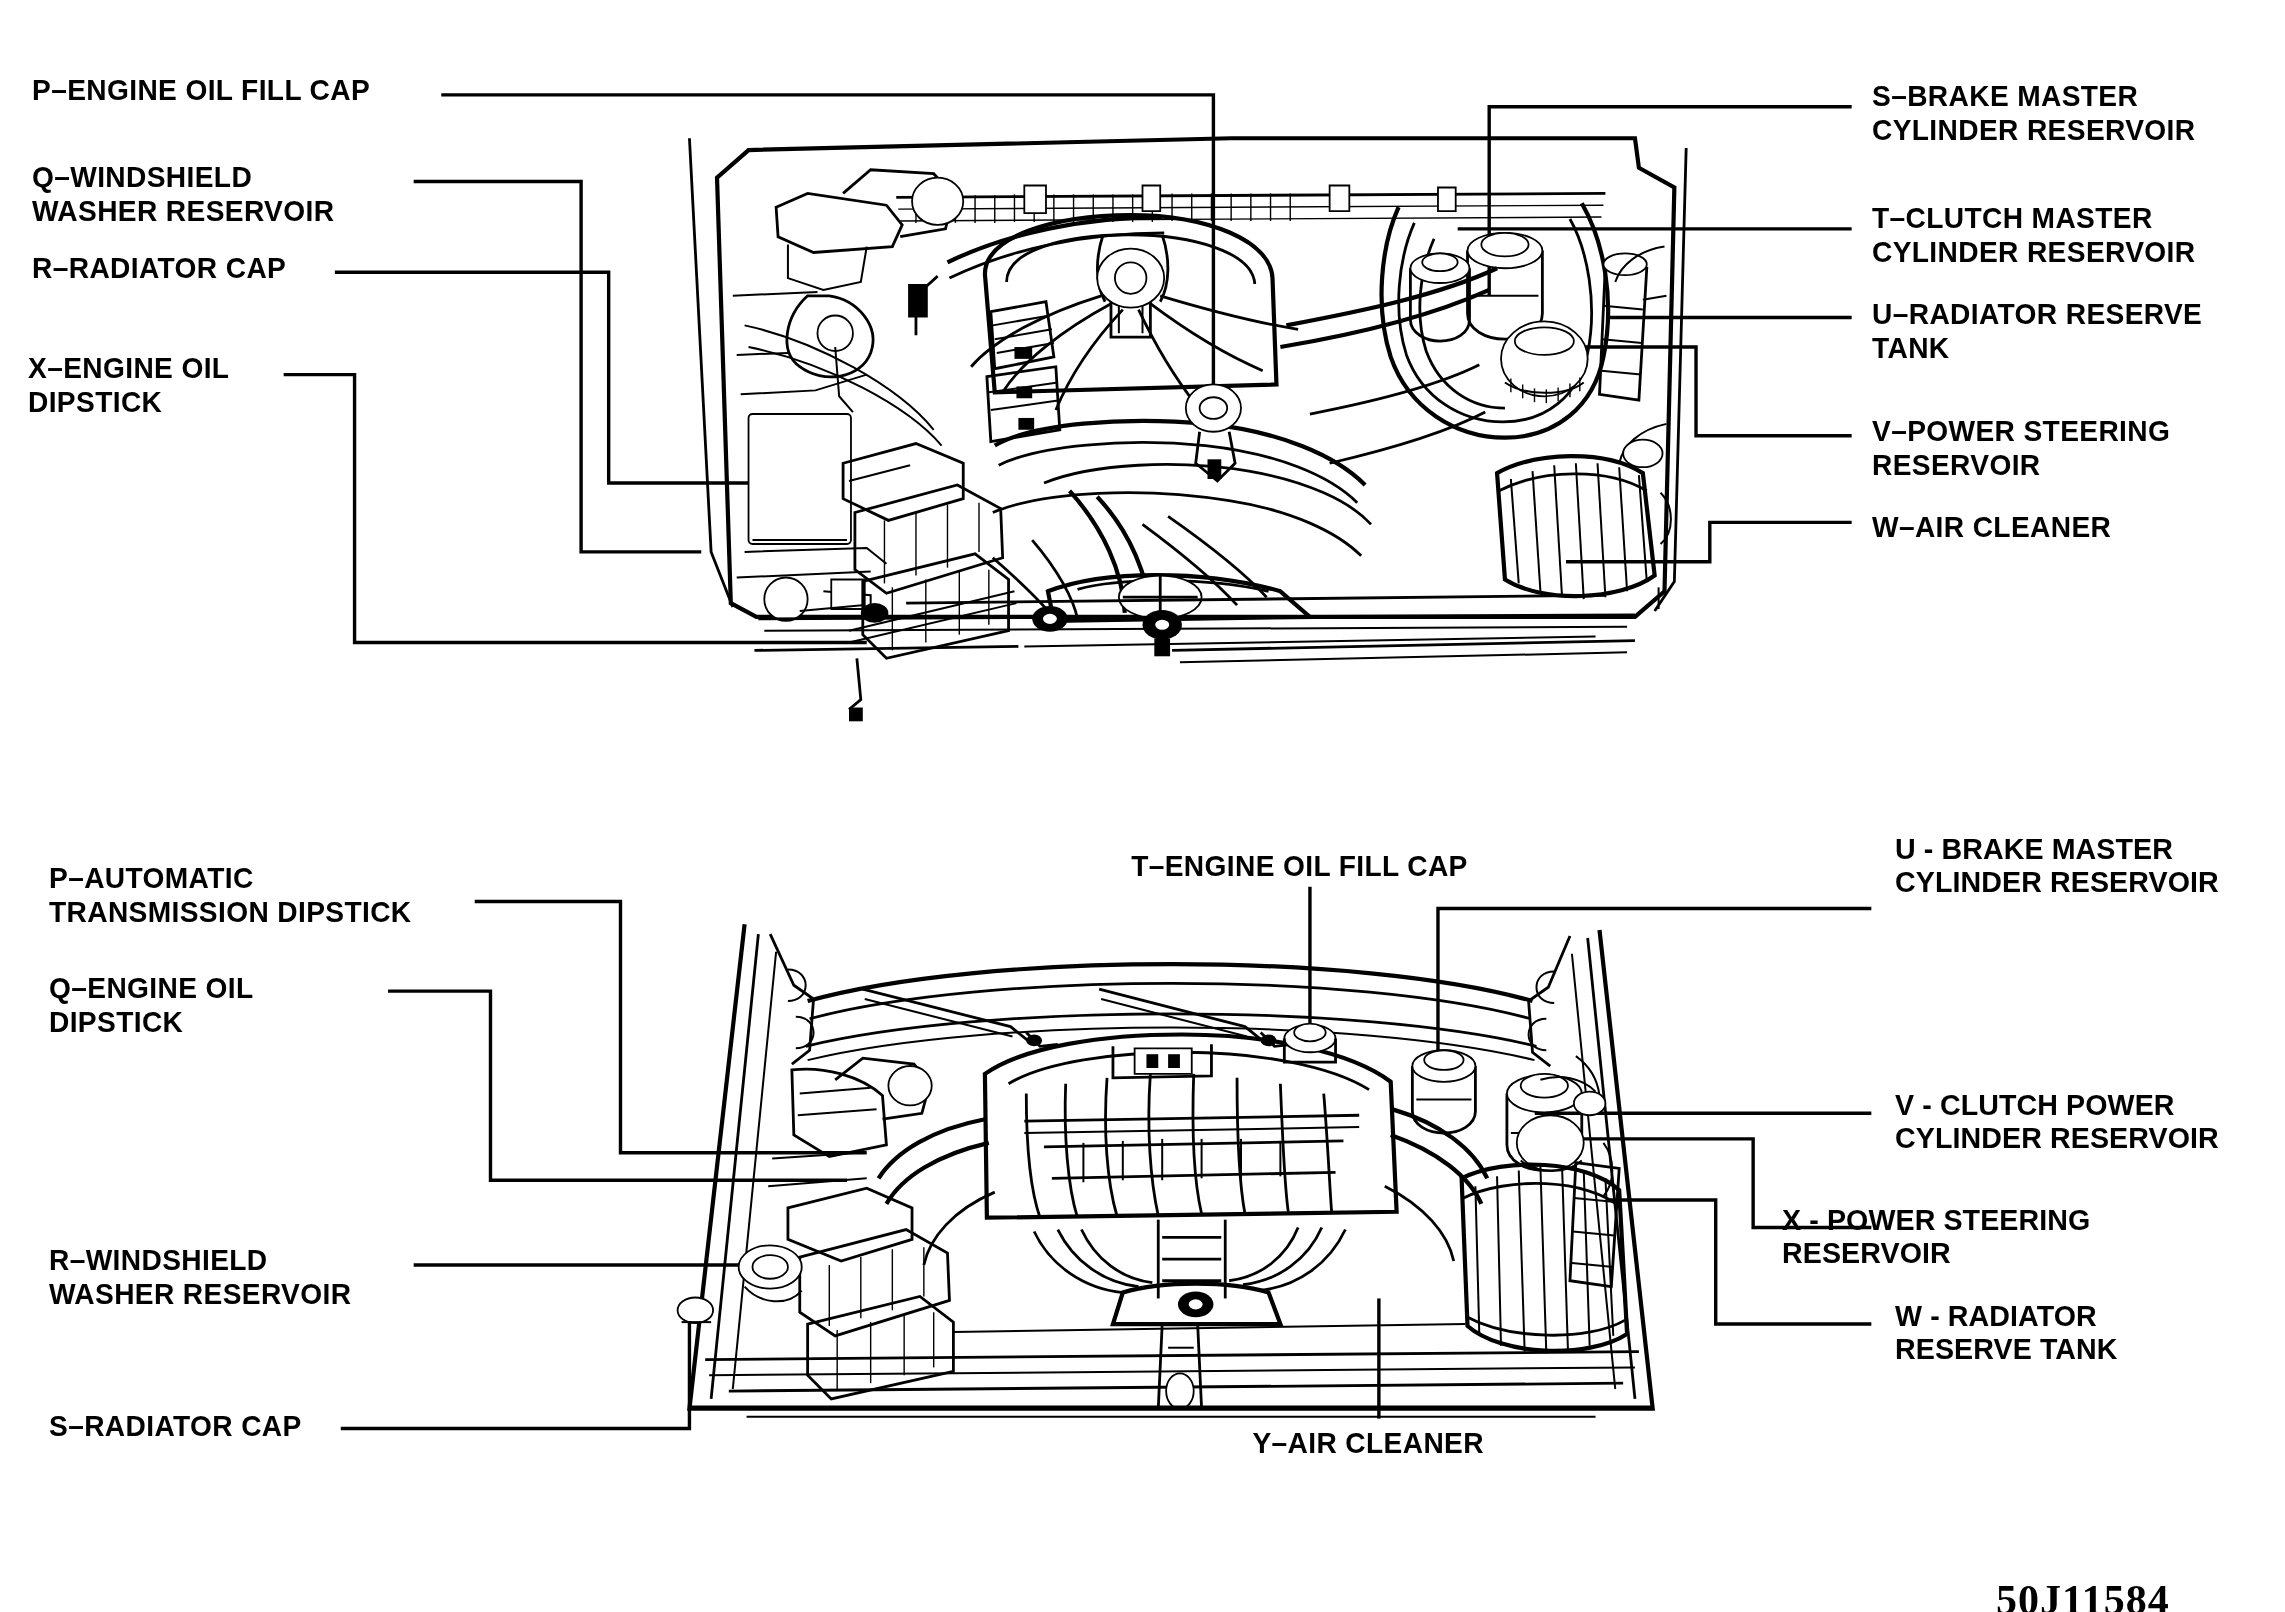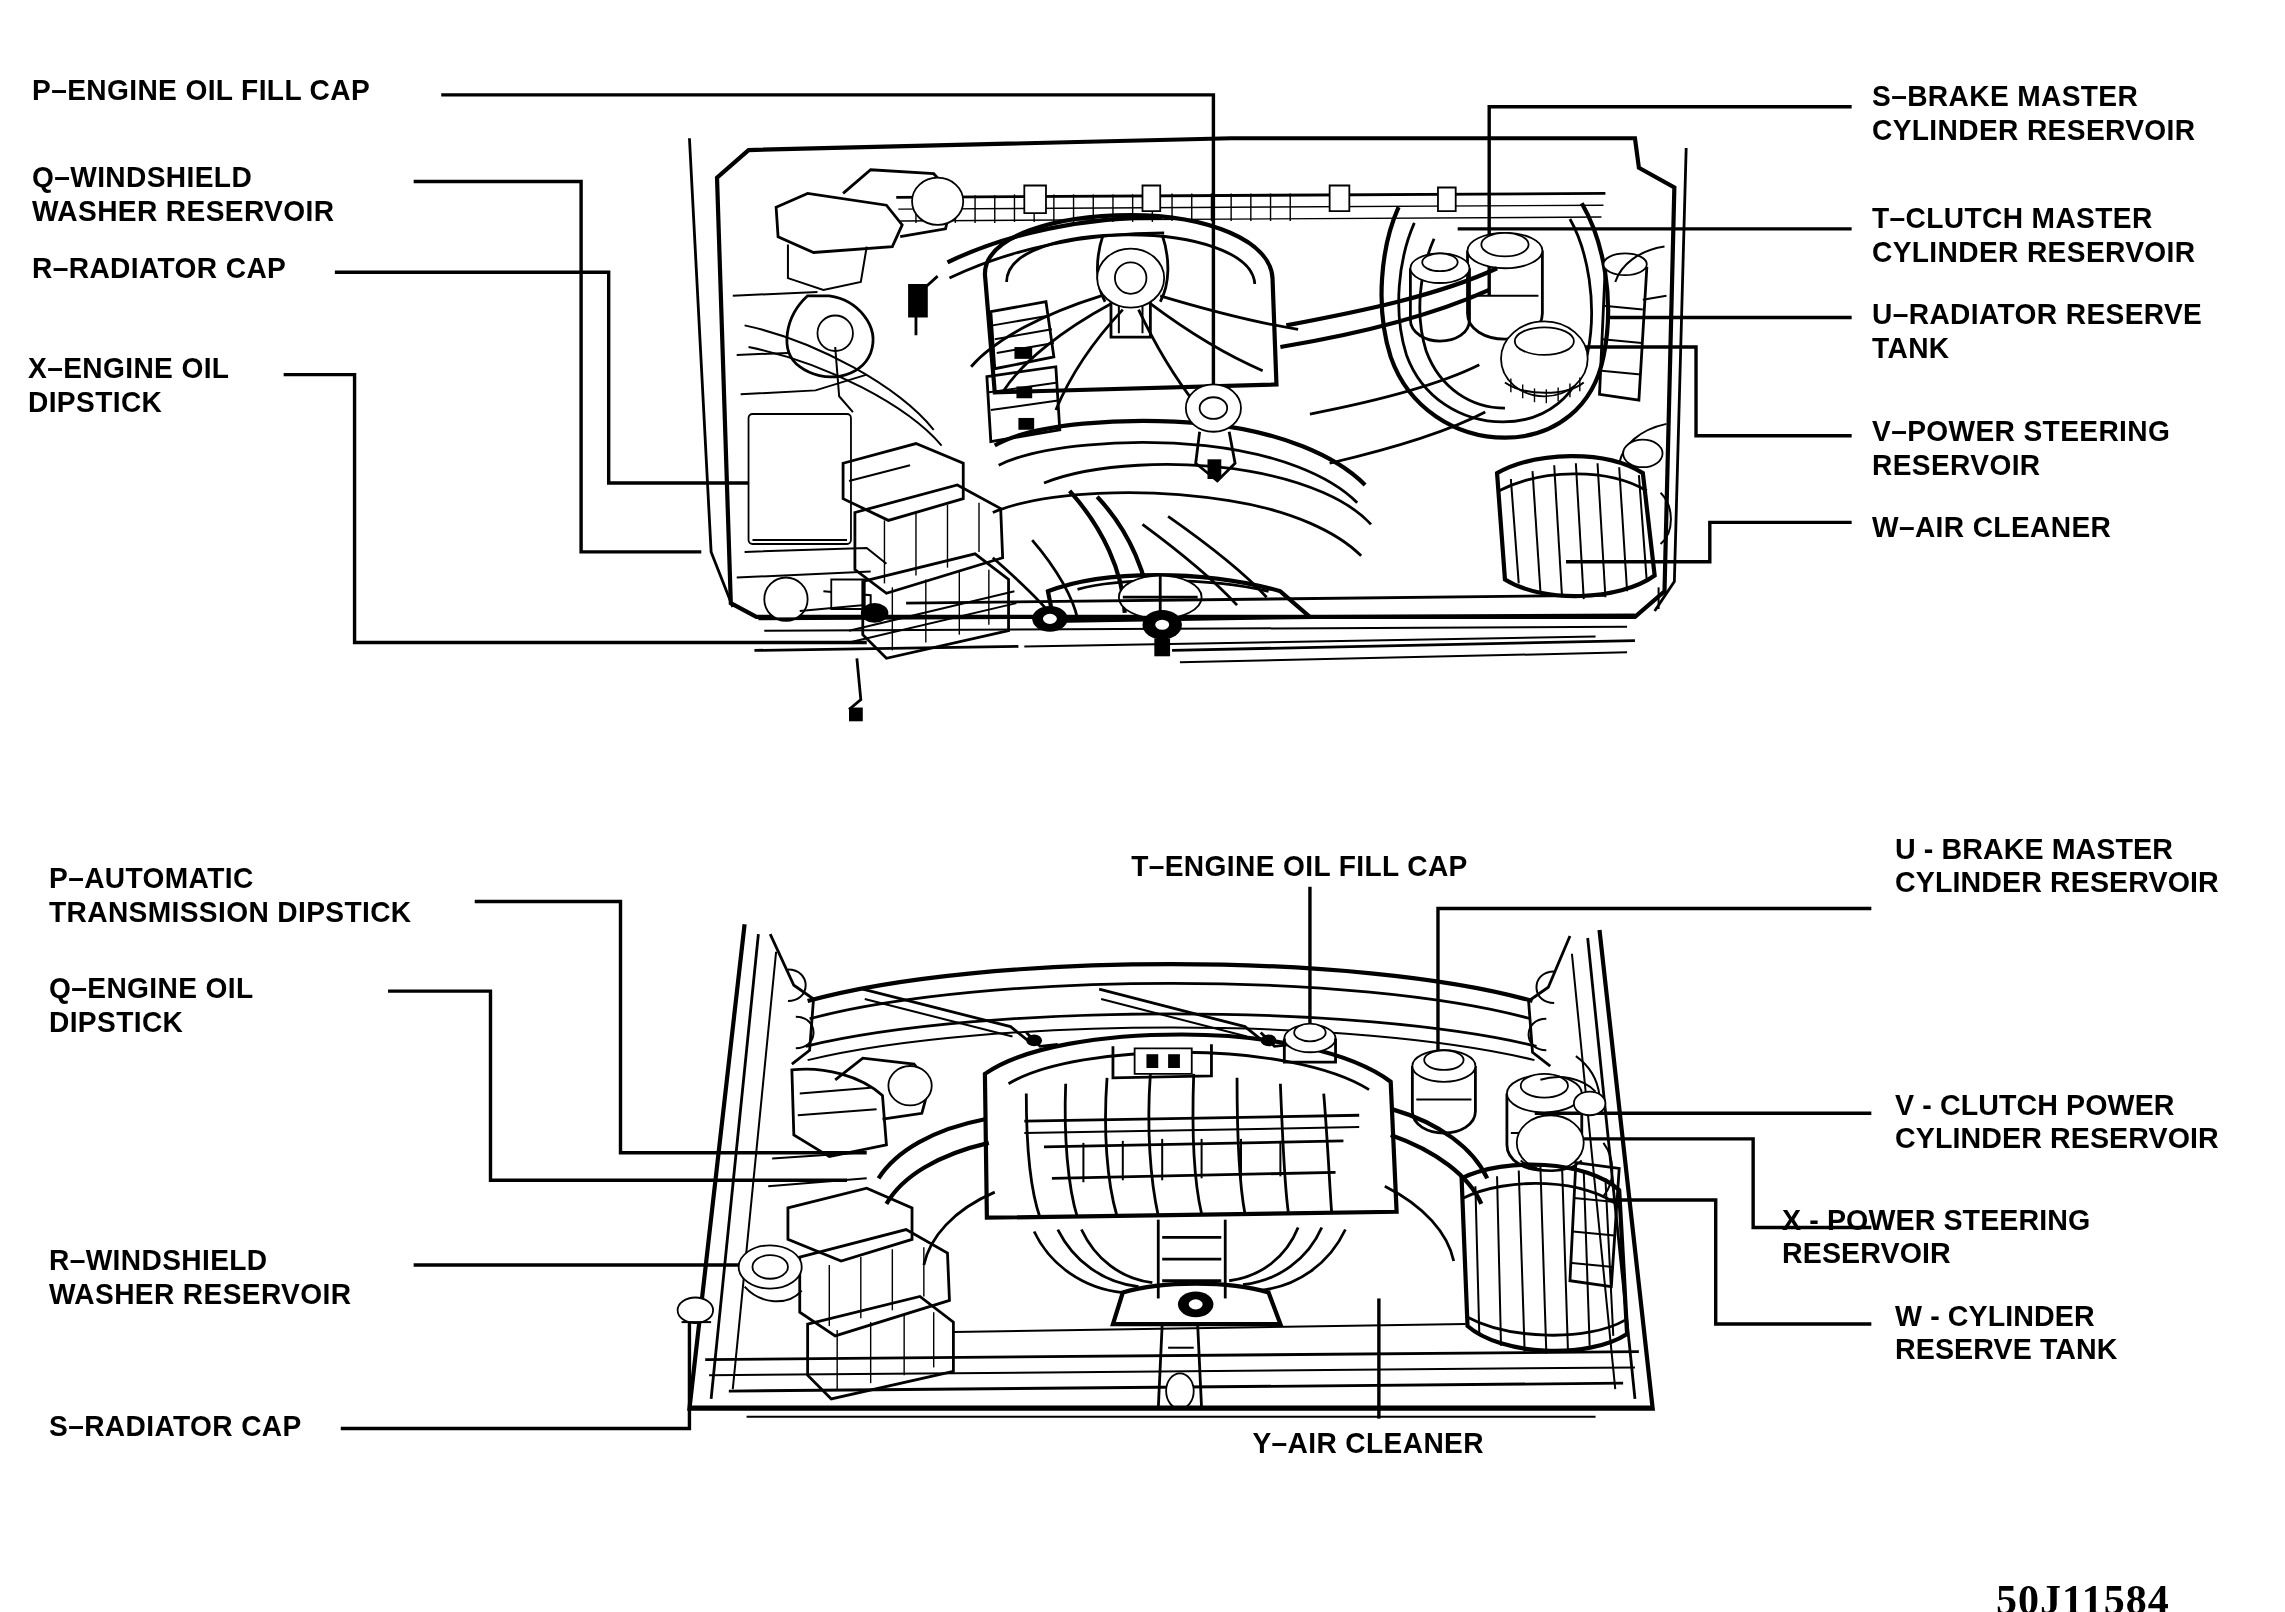--- a/index.html
+++ b/index.html
@@ -557,19 +557,19 @@
 
   <div class="label lbl-reg" style="left:1895px; top:833px;">U - BRAKE MASTER
 CYLINDER RESERVOIR</div>
 
   <div class="label lbl-reg" style="left:1895px; top:1089px;">V - CLUTCH POWER
 CYLINDER RESERVOIR</div>
 
   <div class="label lbl-reg" style="left:1782px; top:1204px;">X - POWER STEERING
 RESERVOIR</div>
 
-  <div class="label lbl-reg" style="left:1895px; top:1300px;">W - CYLINDER
+  <div class="label lbl-reg" style="left:1895px; top:1300px;">W - RADIATOR
 RESERVE TANK</div>
 
   <div class="partno" style="left:1996px; top:1576px;">50J11584</div>
 
 </div>
 
 
 </body></html>

